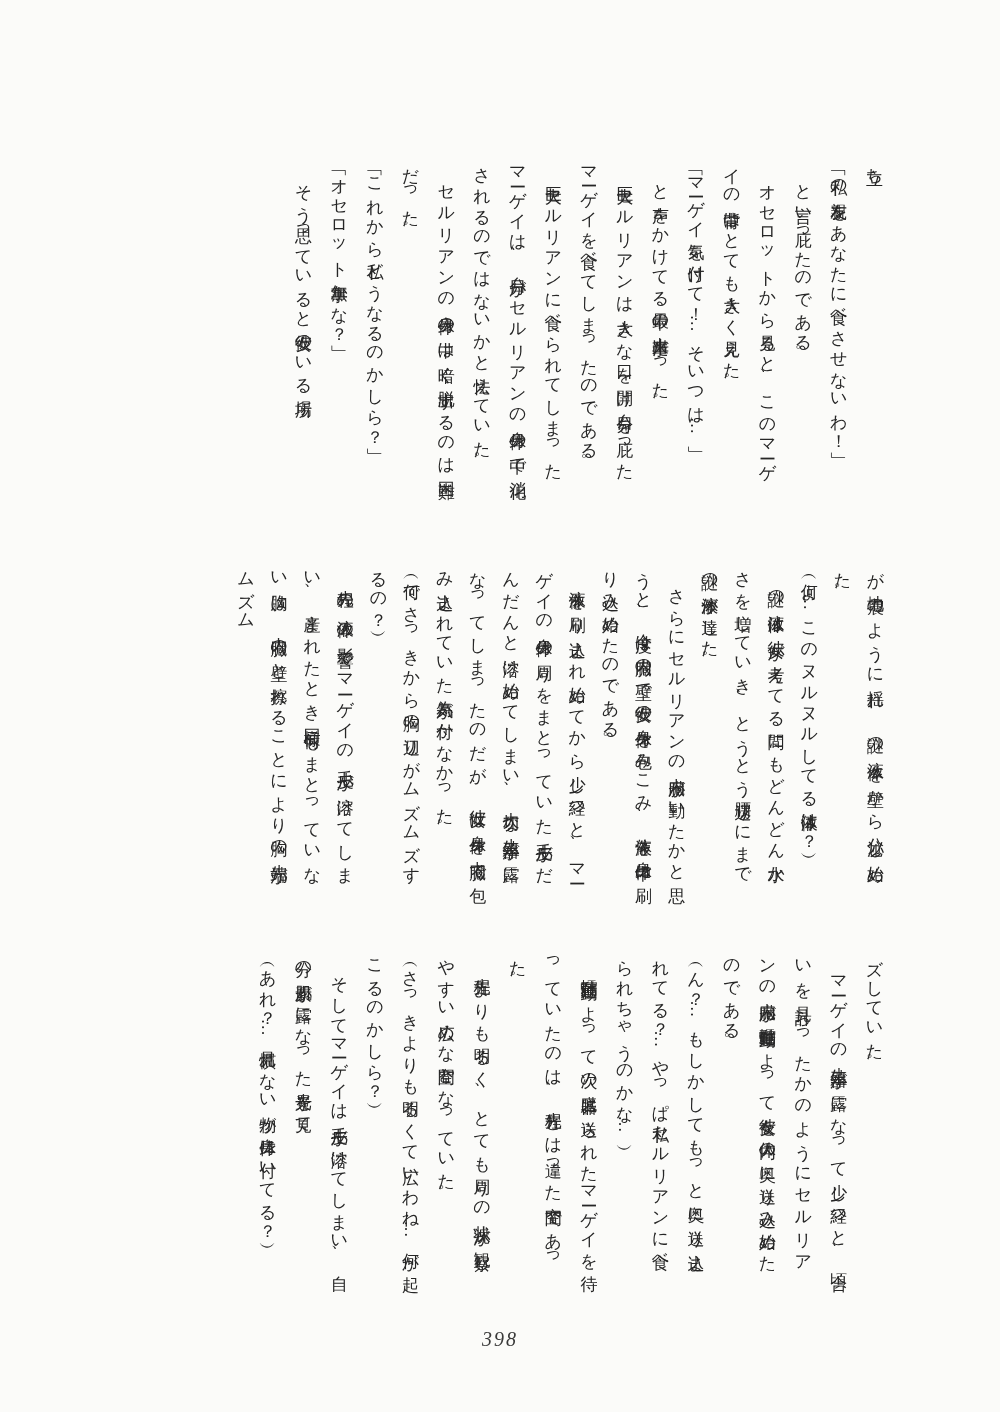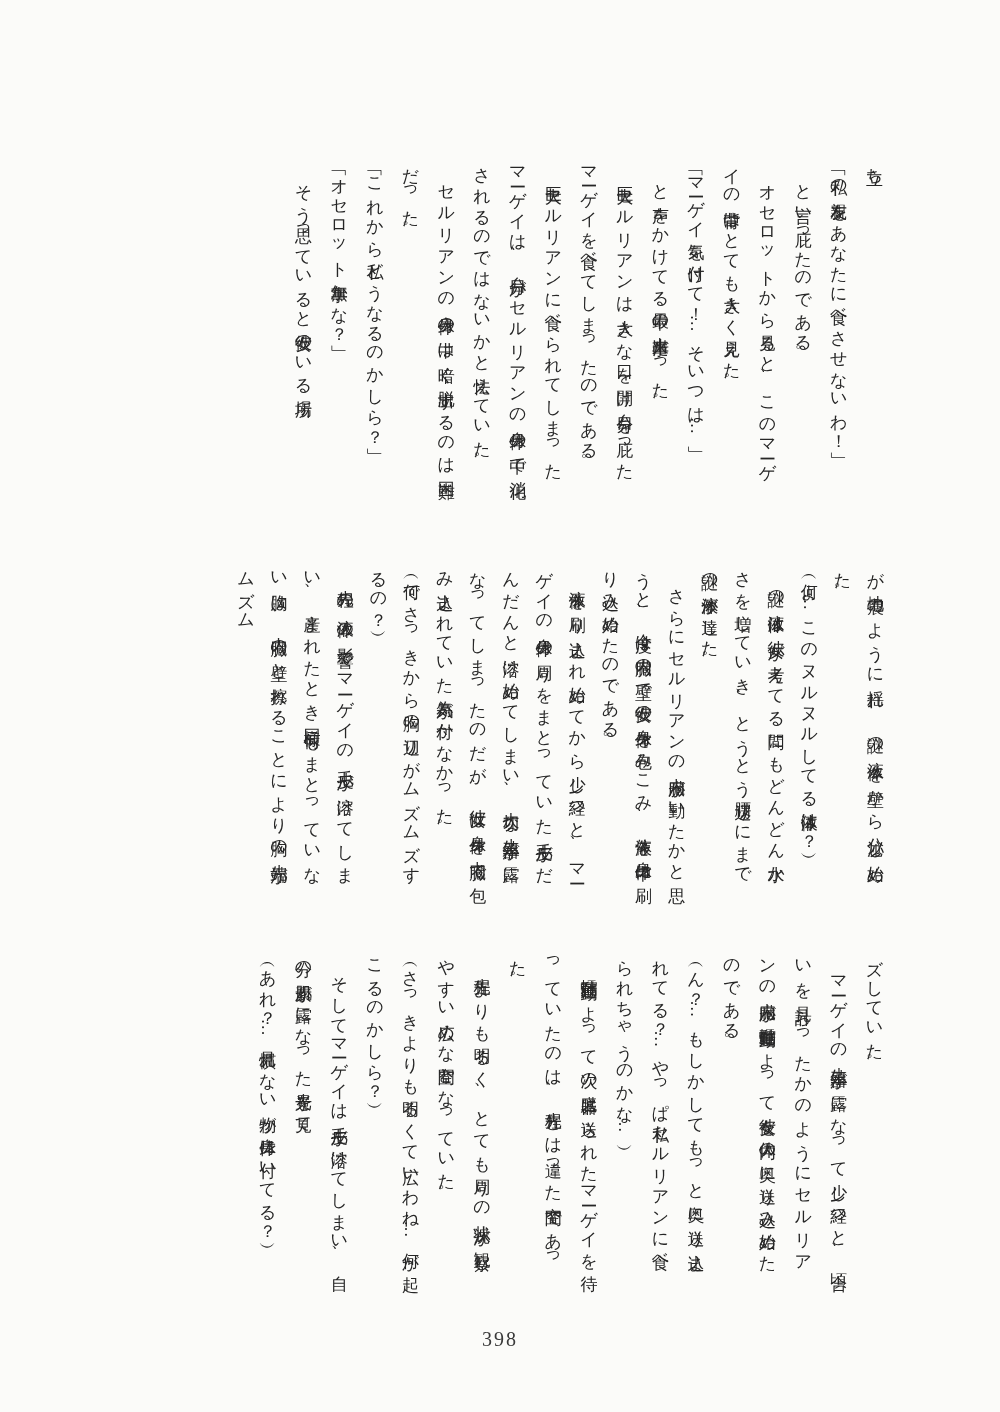--- a/index.html
+++ b/index.html
@@ -43,20 +43,21 @@
   .p-quote { text-indent: 0.5em; }
   .folio {
     position: absolute;
     top: 1328px;
     left: 0;
     width: 100%;
     text-align: center;
     font-size: 20px;
     letter-spacing: 2px;
     color: #3a3a3a;
+    font-style: italic;
   }
 </style>
 </head>
 <body>
 
 <div class="page" style="--ink: #262626; --paper: #fbfbf9;">
   <main>
     <section class="band band-1">
         <p class="p-none">立ち</p>
         <p class="p-quote">「私の親友をあなたに食べさせないわ！」</p>

